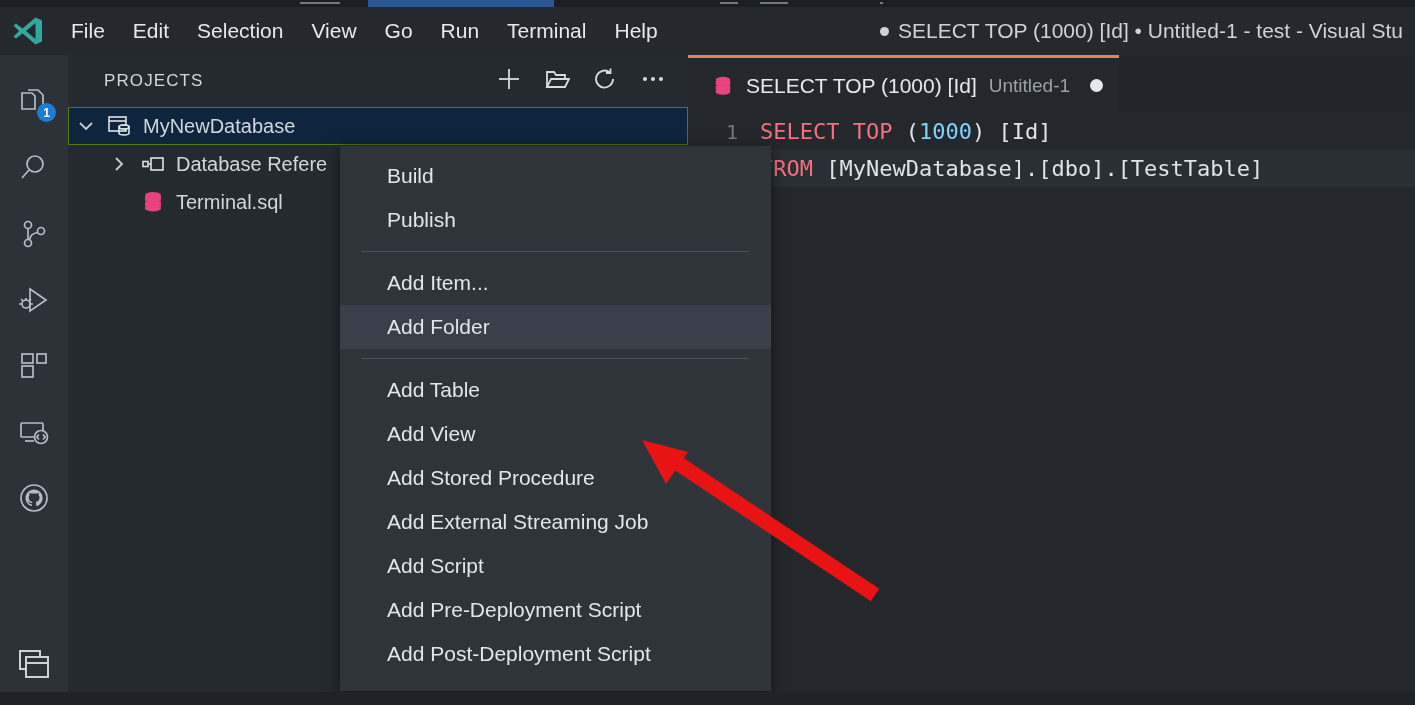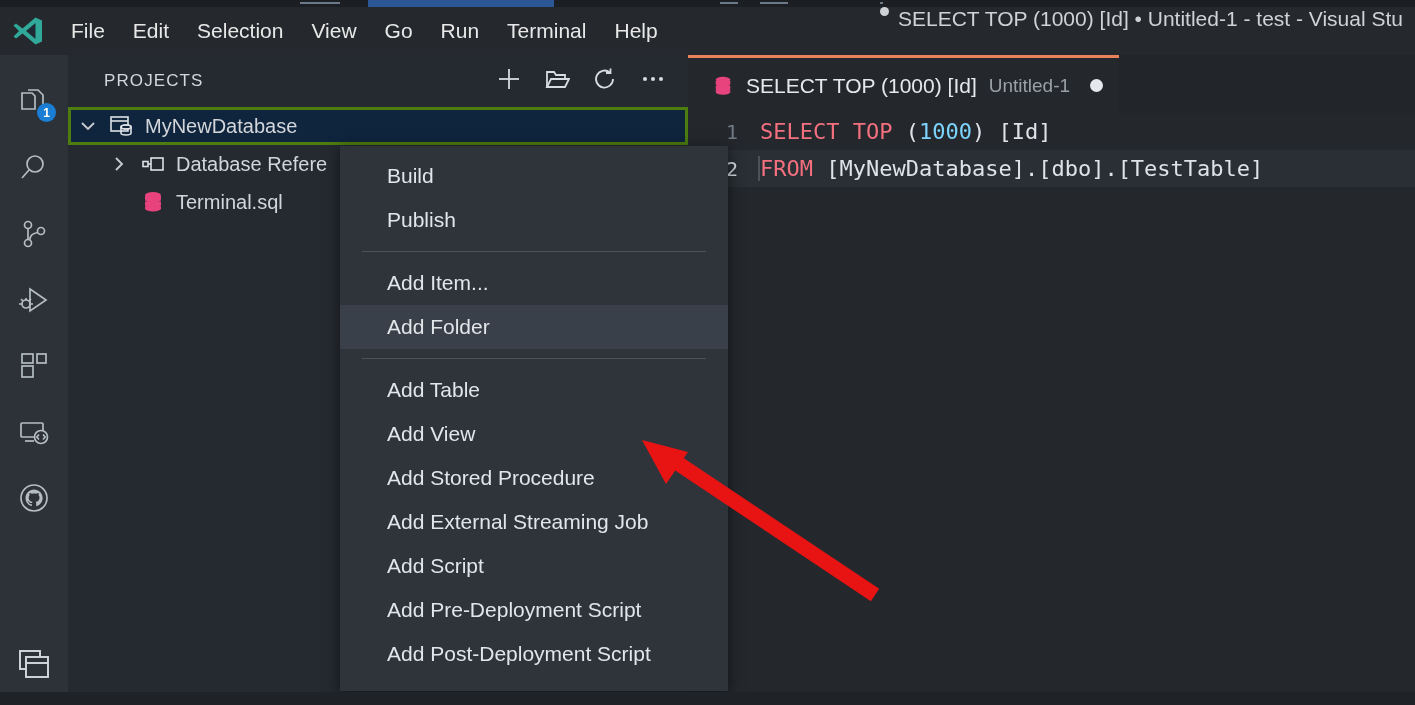--- a/index.html
+++ b/index.html
@@ -38,21 +38,21 @@
     width: 34px; height: 34px; margin-left: 11px; margin-right: 12px;
     flex: 0 0 auto;
   }
   .menu-items { display: flex; align-items: flex-end; }
   .menu-item {
     color: #e8e8e8; font-size: 21px; padding: 4px 14px;
     white-space: nowrap; cursor: default;
   }
   .window-title {
     position: absolute; left: 880px; top: 0; height: 48px;
-    display: flex; align-items: flex-start;
+    display: flex; align-items: center;
     color: #cfd2d6; font-size: 21px; white-space: nowrap;
     overflow: hidden; width: 535px;
   }
   .title-dot {
     display: inline-block; width: 9px; height: 9px; border-radius: 50%;
     background: #cfd2d6; margin-right: 9px; flex: 0 0 auto;
   }
 
   
   .activitybar {
@@ -100,21 +100,21 @@
 
   
   .tree { padding-top: 0; }
   .tree-row {
     height: 38px; display: flex; align-items: center;
     color: #d2d6da; font-size: 20px; cursor: pointer;
     white-space: nowrap; position: relative;
   }
   .tree-row.selected {
     background: #0f243d;
-    border: 3px solid #4d7c0f;
+    border: 1px solid #4d7c0f;
     margin-left: 0;
     align-items: center;
   }
   .twisty {
     width: 34px; flex: 0 0 auto; display: flex;
     align-items: center; justify-content: center; color: #c6cad0;
   }
   .tree-icon {
     width: 34px; flex: 0 0 auto; display: flex;
     align-items: center; justify-content: center;
@@ -162,21 +162,21 @@
     border-left: 2px solid #4b5259;
     margin-left: -2px;
   }
   .kw { color: #f4707f; }
   .num { color: #7dd3fc; }
   .id { color: #dfe3e8; }
 
   
   .ctxmenu {
     position: absolute; left: 340px; top: 146px;
-    width: 388px; height: 545px;
+    width: 431px; height: 545px;
     background: #2f343b;
     box-shadow: 0 3px 14px rgba(0,0,0,0.55);
     z-index: 40; padding-top: 8px;
   }
   .ctx-item {
     height: 44px; display: flex; align-items: center;
     padding-left: 47px; color: #e2e5e9; font-size: 21px;
     white-space: nowrap; cursor: pointer;
   }
   .ctx-item.highlight { background: #3a4049; }

